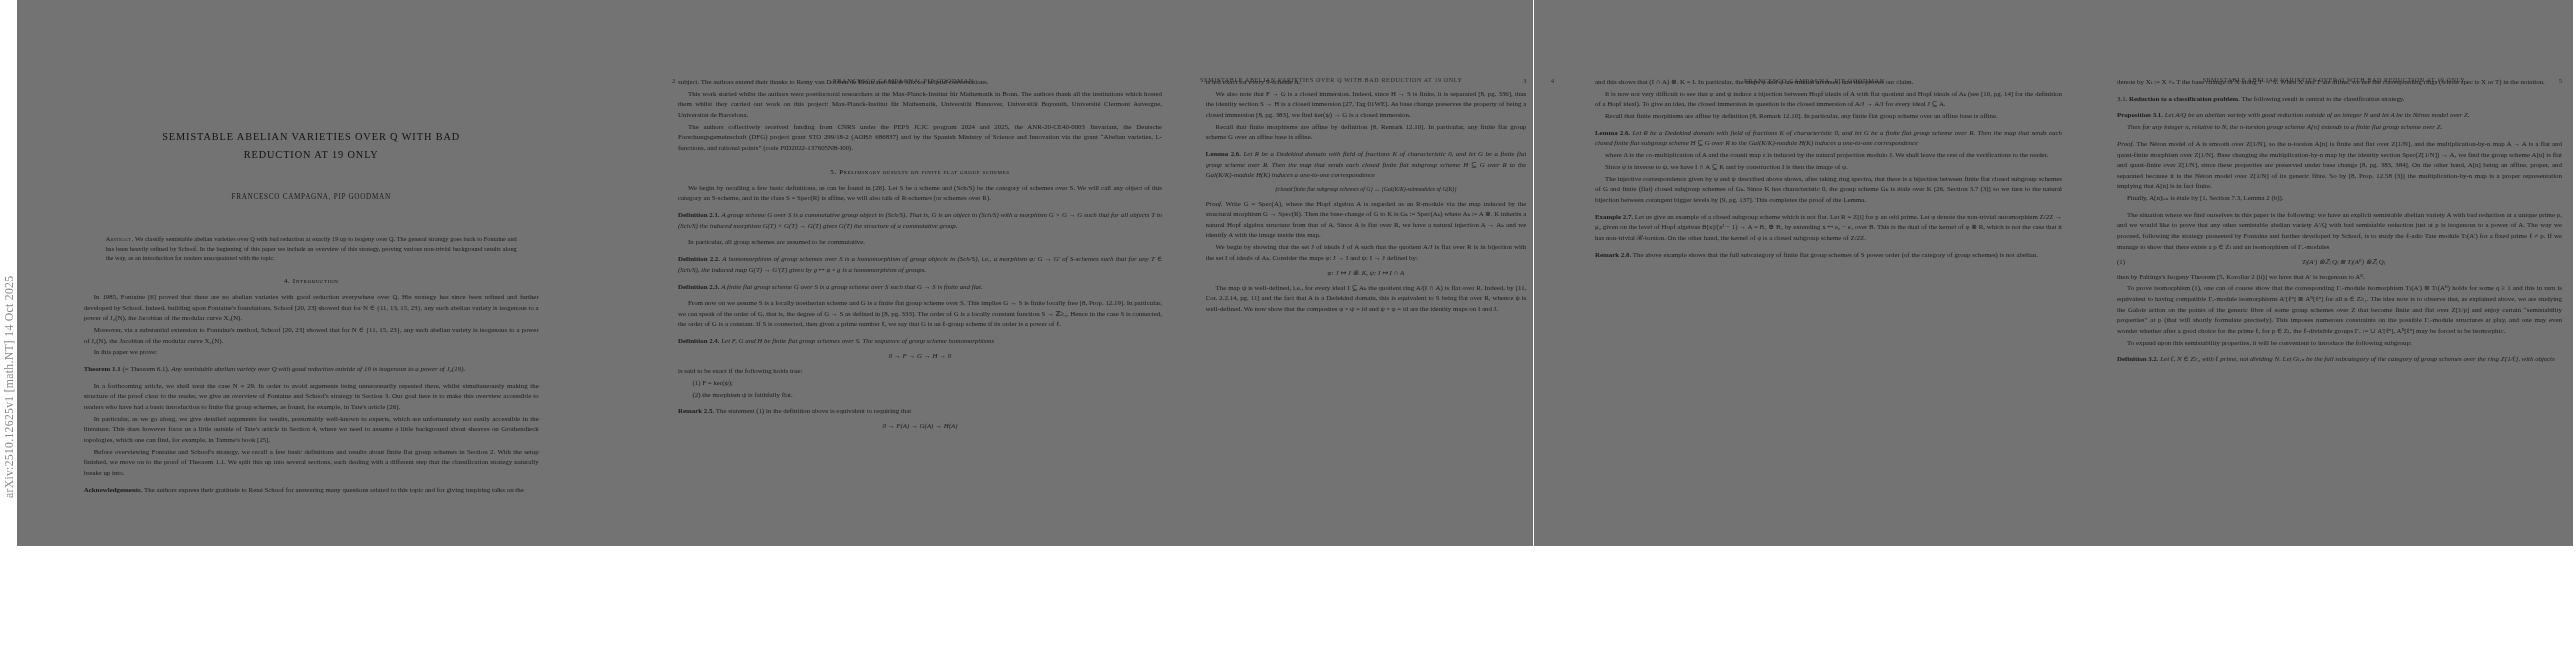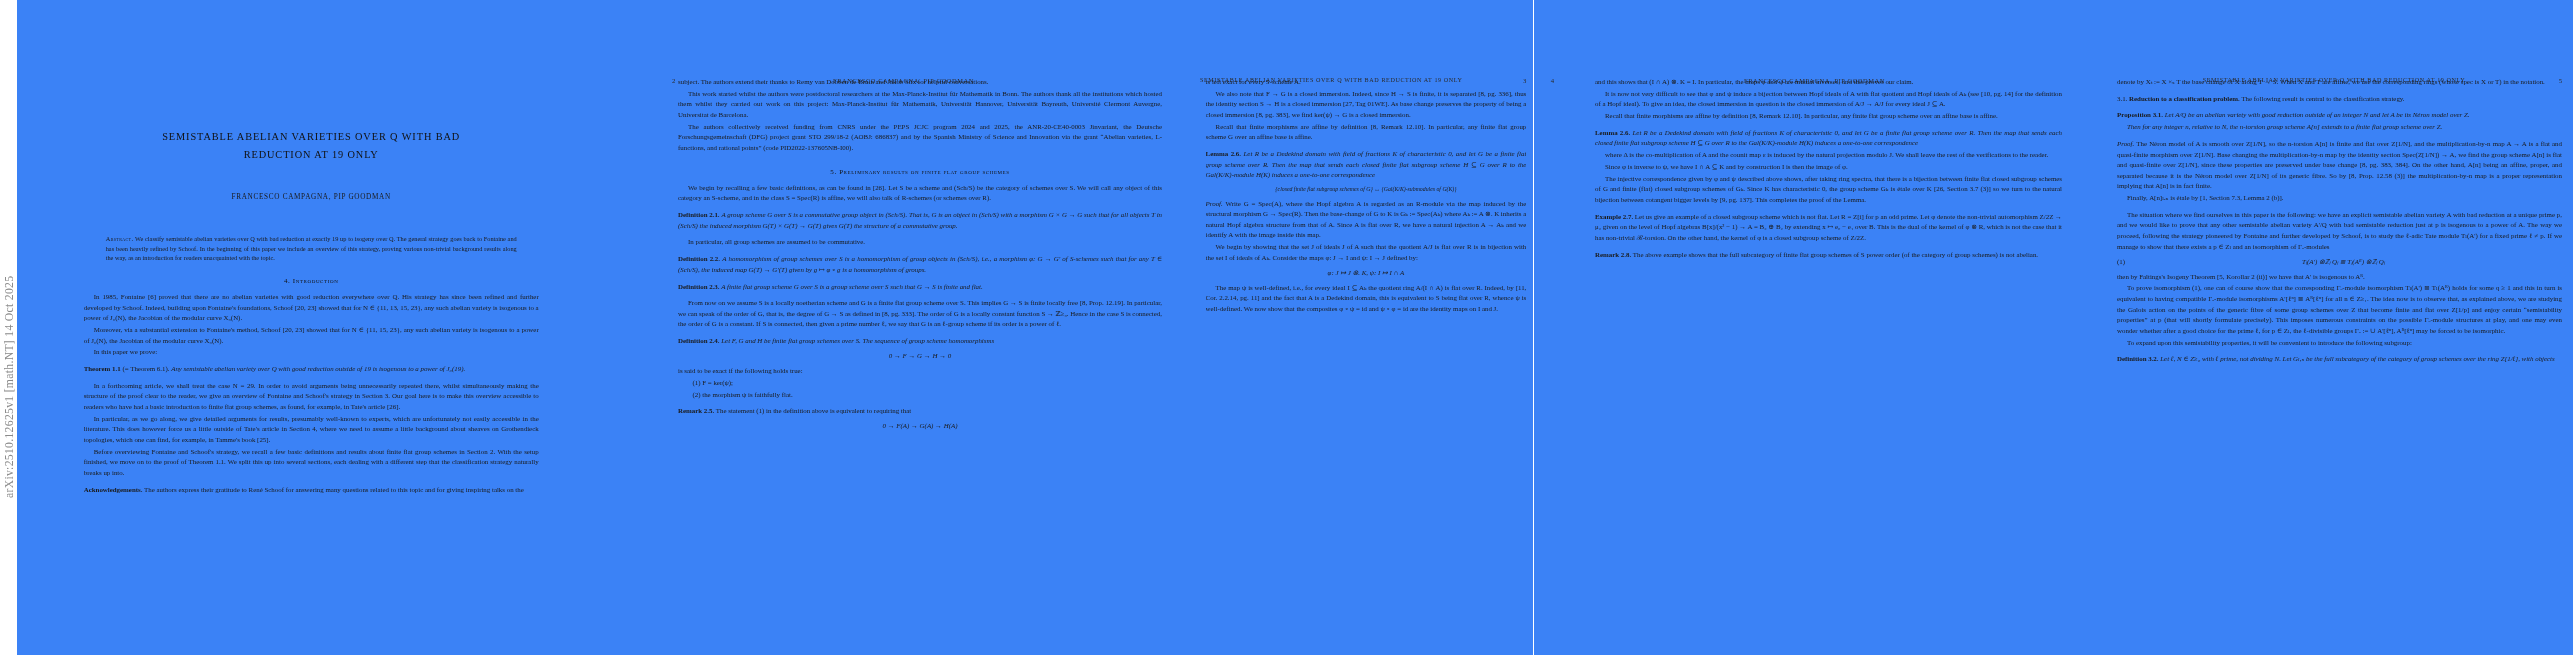--- a/index.html
+++ b/index.html
@@ -36,22 +36,22 @@
     color: #8a8a8a;
     white-space: nowrap;
     text-align: left;
   }
 
   
   .page {
     position: absolute;
     top: 0;
     width: 589px;
-    height: 655px;
-    background: #3b82f6;
+    height: 546px;
+    background: #737373;
     padding: 0;
     box-sizing: border-box;
   }
   .page-inner {
     position: absolute;
     left: 67px;
     right: 67px;
     top: 77px;
     bottom: 33px;
     overflow: hidden;

